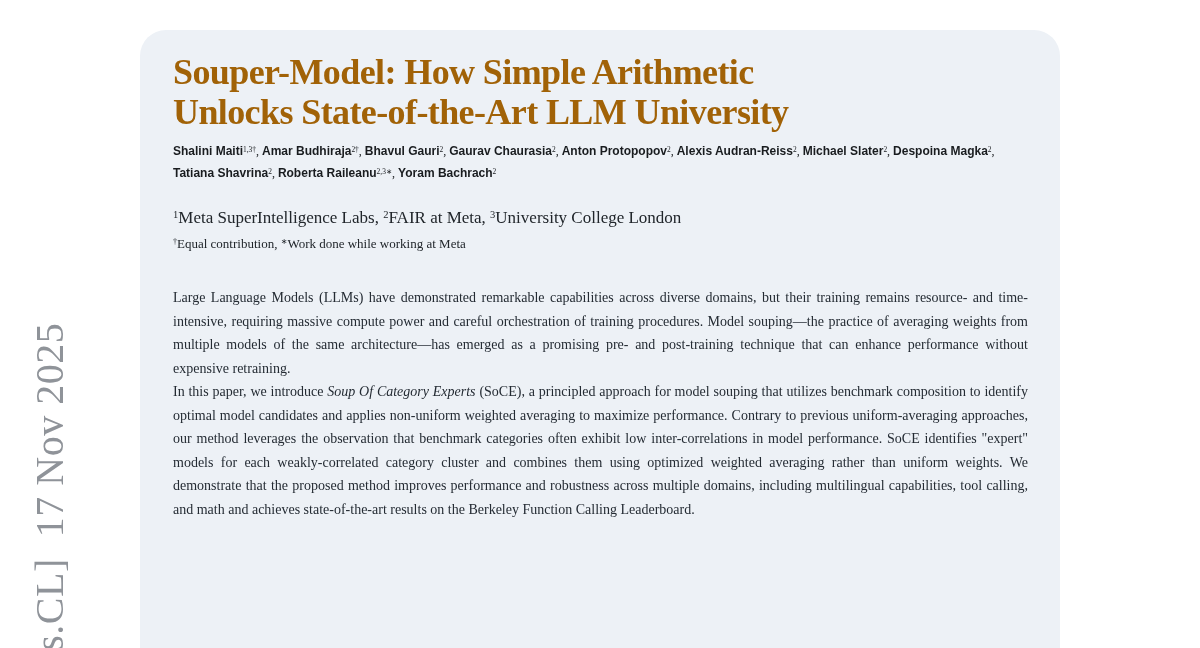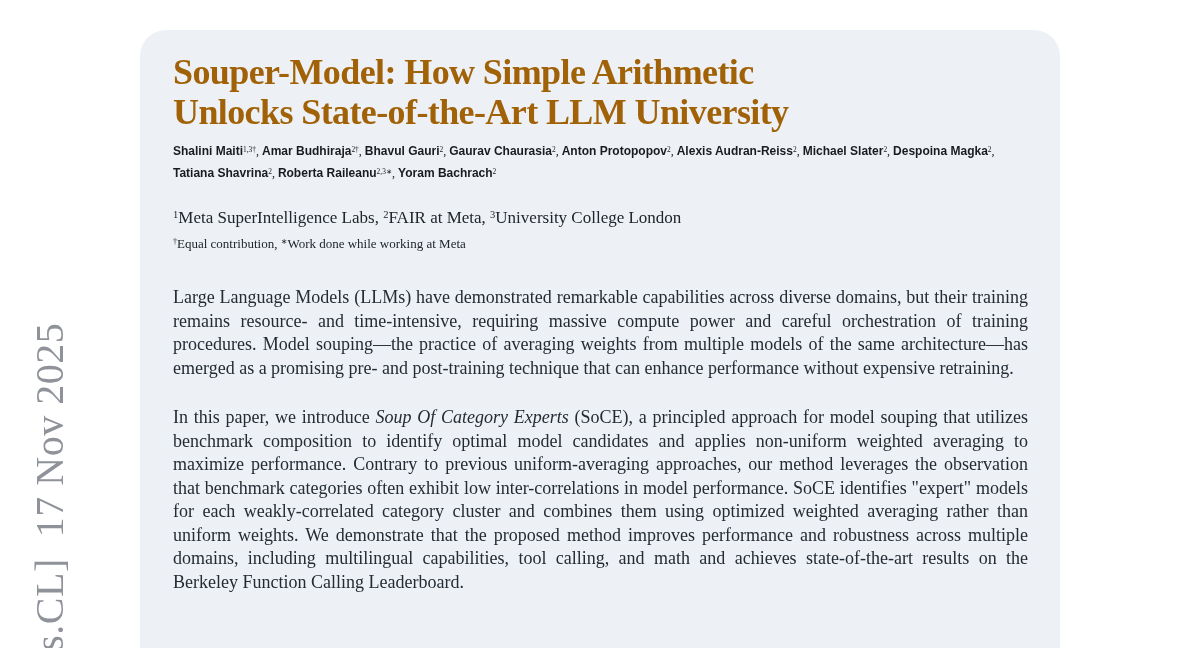--- a/index.html
+++ b/index.html
@@ -76,26 +76,26 @@
     font-family: "Liberation Serif", serif;
     font-size: 13px;
     line-height: 24px;
     color: #21262b;
   }
 
   .abstract { margin-top: 28px; width: 855px; }
   .abstract p {
     margin: 0;
     font-family: "Liberation Serif", serif;
-    font-size: 18px;
+    font-size: 14px;
     line-height: 23.5px;
     color: #242b33;
     text-align: justify;
   }
-  .abstract p + p { margin-top: 26px; }
+  .abstract p + p { }
   .abstract .it { font-style: italic; }
 </style>
 </head>
 <body>
 
 <div class="watermark">cs.CL]  17 Nov 2025</div>
 
 <div class="card">
   <div class="content">
 

